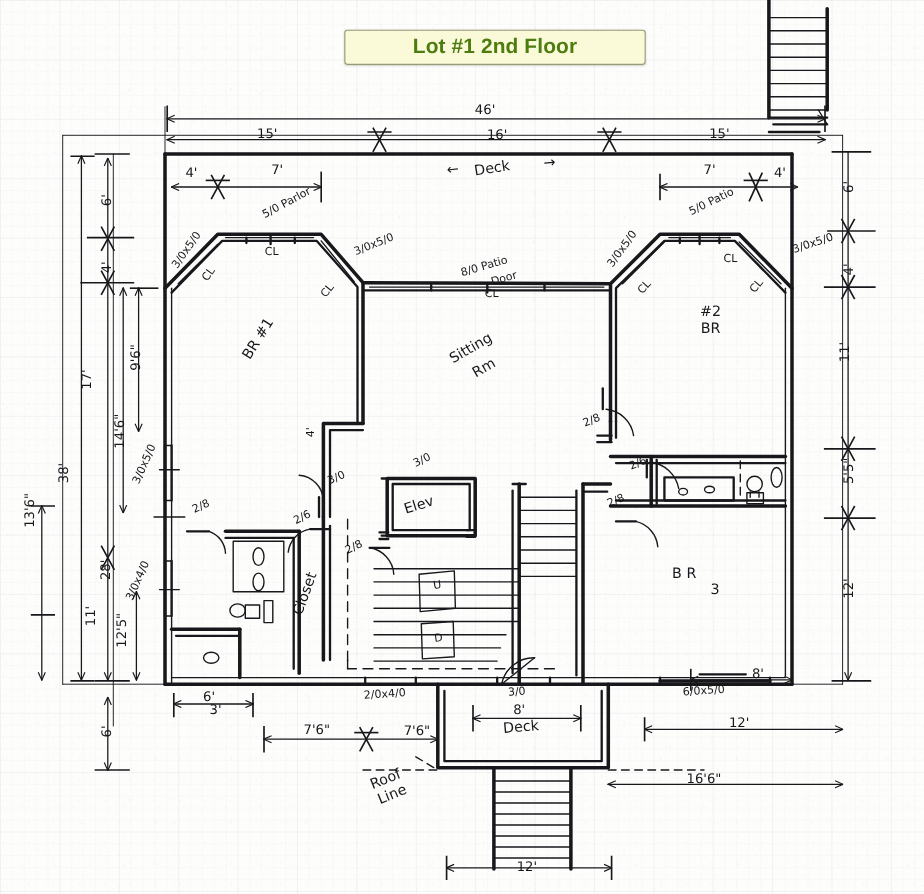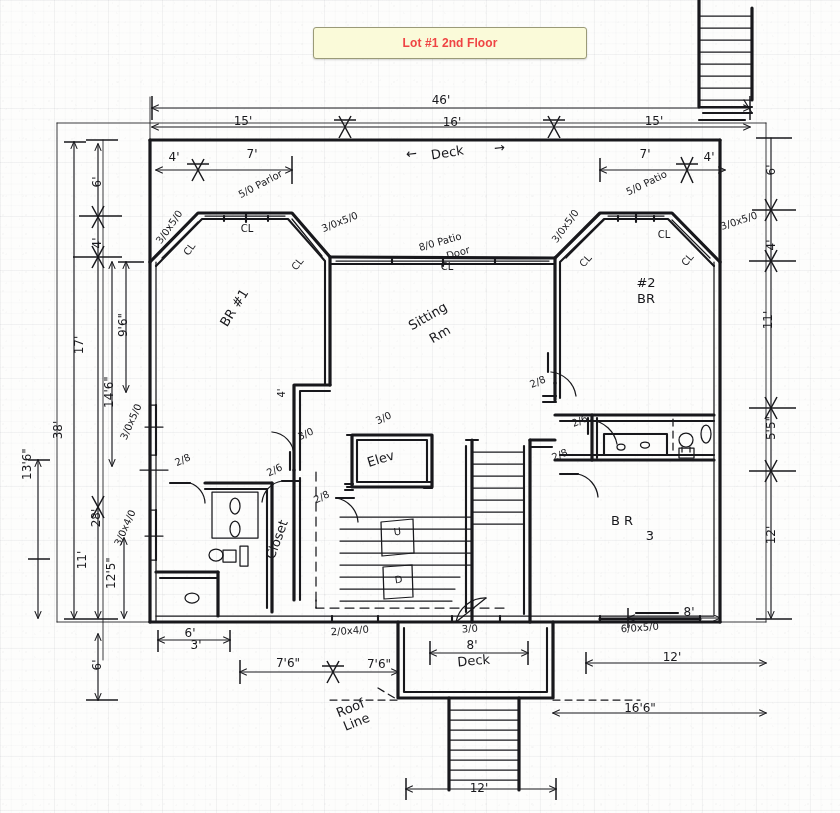--- a/index.html
+++ b/index.html
@@ -27,21 +27,21 @@
       radial-gradient(circle at 85% 58%, rgba(150,150,155,.09) 0 1px, transparent 1px);
     background-size:23px 19px,31px 27px,17px 29px,41px 23px;
   }
   #plan{position:absolute;left:0;top:0;}
   .ttl{
     position:absolute;left:313px;top:27px;width:272px;height:30px;
     background:#fafad9;border:1px solid #9a9a78;border-radius:3px;
     box-shadow:0 1px 2px rgba(0,0,0,.18);
     display:flex;align-items:center;justify-content:center;
     font-family:"Liberation Sans", sans-serif;
-    font-weight:bold;font-size:12px;color:#ef4444;letter-spacing:.1px;
+    font-weight:bold;font-size:19px;color:#4d7c0f;letter-spacing:.1px;
   }
 </style>
 </head>
 <body>
 
 <div id="sheet">
   <div id="grain"></div>
 
   <svg id="plan" width="840" height="813" viewBox="0 0 840 813">
     <defs>

